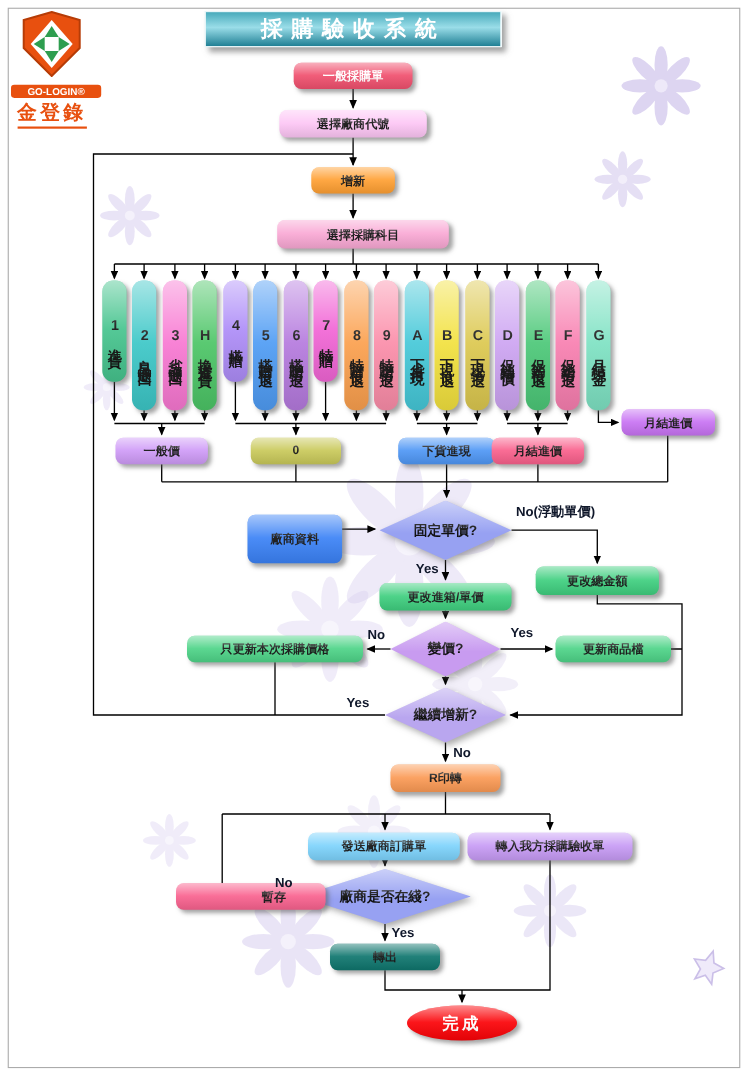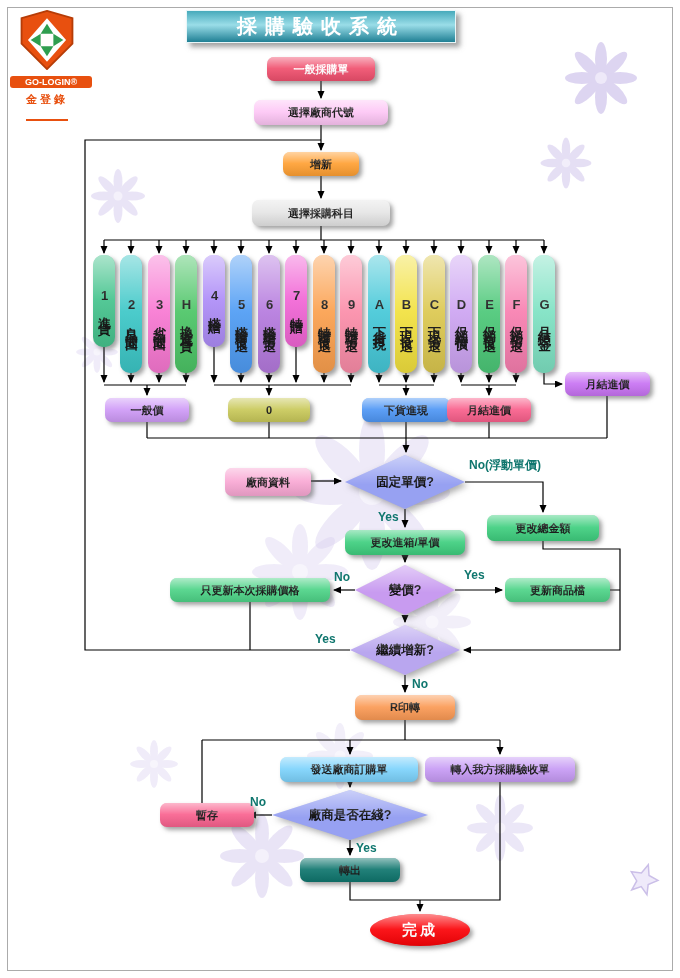--- a/index.html
+++ b/index.html
@@ -15,31 +15,31 @@
         background:linear-gradient(180deg,rgba(255,255,255,.55),rgba(255,255,255,.08) 48%,rgba(0,0,0,.10));}
   .node.white{color:#fff;}
   .vbox{writing-mode:vertical-rl;text-orientation:upright;font-size:13px;letter-spacing:4px;border-radius:10px;}
   .ellipse{border-radius:50%;font-size:15px;letter-spacing:3px;}
   .dwrap{position:absolute;z-index:3;filter:drop-shadow(3px 3px 3px rgba(90,90,90,.5));}
   .diamond{width:100%;height:100%;clip-path:polygon(50% 0,100% 50%,50% 100%,0 50%);
         display:flex;align-items:center;justify-content:center;font-weight:bold;font-size:12.5px;
         color:#111;position:relative;}
   .diamond::before{content:"";position:absolute;inset:0;
         background:linear-gradient(180deg,rgba(255,255,255,.5),rgba(255,255,255,0) 55%);}
-  .lbl{position:absolute;z-index:4;font-size:12px;font-weight:bold;color:#0f766e;white-space:nowrap;}
+  .lbl{position:absolute;z-index:4;font-size:12px;font-weight:bold;color:#0f172a;white-space:nowrap;}
   .banner{position:absolute;left:186px;top:10px;width:268px;height:31px;z-index:3;
         display:flex;align-items:center;justify-content:center;color:#fff;font-size:20px;
         font-weight:bold;letter-spacing:8px;
         background:linear-gradient(180deg,#47aabb,#9adde8 45%,#1f7f94);
         border:1px solid #e8f6f8;box-shadow:4px 4px 5px rgba(100,100,100,.6);}
   .logo{position:absolute;left:10px;top:10px;width:74px;z-index:3;text-align:center;}
   .logo .bar{margin:2px auto 1px;width:66px;background:#e8500f;color:#fff;font-size:9px;
         font-weight:bold;border-radius:3px;padding:1px 8px;}
-  .logo .zh{color:#e8500f;font-size:11px;font-weight:bold;letter-spacing:3px;
-        border-bottom:2px solid #e8500f;padding-bottom:12px;display:inline-block;}
+  .logo .zh{color:#e8500f;font-size:18px;font-weight:bold;letter-spacing:3px;
+        border-bottom:2px solid #e8500f;padding-bottom:1px;display:inline-block;}
 </style>
 </head>
 <body>
 
 <svg id="flowers" width="680" height="978">
   <defs>
     <g id="daisy">
       <g fill="#d5cbee">
         <ellipse rx="5" ry="14" cy="-16"></ellipse>
         <ellipse rx="5" ry="14" cy="-16" transform="rotate(45)"></ellipse>
@@ -156,21 +156,21 @@
   </svg>
   <div class="bar">GO-LOGIN®</div>
   <div><span class="zh">金登錄</span></div>
 </div>
 
 <div class="banner">採購驗收系統</div>
 
 <div class="node white" style="left: 267px; top: 57px; width: 108px; height: 24px; background-color: rgb(240, 80, 110);">一般採購單</div>
 <div class="node" style="left: 254px; top: 100px; width: 134px; height: 25px; background-color: rgb(253, 198, 245);">選擇廠商代號</div>
 <div class="node" style="left: 283px; top: 152px; width: 76px; height: 24px; background-color: rgb(255, 160, 51);">增新</div>
-<div class="node" style="left: 252px; top: 200px; width: 138px; height: 26px; background-color: #e5e5e5; font-family: Liberation Mono, monospace;">選擇採購科目</div>
+<div class="node" style="left: 252px; top: 200px; width: 156px; height: 26px; background-color: #f9a8d4; font-family: Liberation Mono, monospace;">選擇採購科目</div>
 
 <div class="node vbox" style="left: 93px; top: 255px; width: 22px; height: 92px; background-color: rgb(70, 196, 142);">1進貨</div>
 <div class="node vbox" style="left: 120px; top: 255px; width: 22px; height: 118px; background-color: rgb(60, 199, 199);">2良品退回</div>
 <div class="node vbox" style="left: 148px; top: 255px; width: 22px; height: 118px; background-color: rgb(248, 120, 210);">3劣品退回</div>
 <div class="node vbox" style="left: 175px; top: 255px; width: 22px; height: 118px; background-color: rgb(76, 197, 102);">H換貨進貨</div>
 <div class="node vbox" style="left: 203px; top: 255px; width: 22px; height: 92px; background-color: rgb(174, 141, 248);">4搭贈</div>
 <div class="node vbox" style="left: 230px; top: 255px; width: 22px; height: 118px; background-color: rgb(79, 156, 244);">5搭贈良退</div>
 <div class="node vbox" style="left: 258px; top: 255px; width: 22px; height: 118px; background-color: rgb(181, 122, 222);">6搭贈劣退</div>
 <div class="node vbox" style="left: 285px; top: 255px; width: 22px; height: 92px; background-color: rgb(242, 102, 214);">7特贈</div>
 <div class="node vbox" style="left: 313px; top: 255px; width: 22px; height: 118px; background-color: rgb(251, 160, 78);">8特贈良退</div>
@@ -182,21 +182,21 @@
 <div class="node vbox" style="left: 478px; top: 255px; width: 22px; height: 118px; background-color: rgb(76, 200, 120);">E促銷良退</div>
 <div class="node vbox" style="left: 505px; top: 255px; width: 22px; height: 118px; background-color: rgb(248, 127, 176);">F促銷劣退</div>
 <div class="node vbox" style="left: 533px; top: 255px; width: 22px; height: 118px; background-color: rgb(126, 226, 195);">G月結現金</div>
 
 <div class="node" style="left: 105px; top: 398px; width: 84px; height: 24px; background-color: rgb(207, 155, 247);">一般價</div>
 <div class="node" style="left: 228px; top: 398px; width: 82px; height: 24px; background-color: rgb(201, 201, 90);">0</div>
 <div class="node" style="left: 362px; top: 398px; width: 88px; height: 24px; background-color: rgb(79, 151, 245);">下貨進現</div>
 <div class="node" style="left: 447px; top: 398px; width: 84px; height: 24px; background-color: rgb(249, 96, 140);">月結進價</div>
 <div class="node" style="left: 565px; top: 372px; width: 85px; height: 24px; background-color: rgb(200, 115, 243);">月結進價</div>
 
-<div class="node" style="left: 225px; top: 468px; width: 86px; height: 28px; background-color: #f9a8d4; text-align: right;">廠商資料</div>
+<div class="node" style="left: 225px; top: 468px; width: 86px; height: 44px; background-color: #3b82f6; text-align: right;">廠商資料</div>
 <div class="dwrap" style="left:345px;top:455px;width:120px;height:54px">
   <div class="diamond" style="background-color: rgb(151, 161, 242);">固定單價?</div>
 </div>
 <div class="lbl" style="left:469px;top:457px">No(浮動單價)</div>
 <div class="lbl" style="left:378px;top:510px">Yes</div>
 
 <div class="node" style="left: 345px; top: 530px; width: 120px; height: 25px; background-color: rgb(63, 207, 127);">更改進箱/單價</div>
 <div class="node" style="left: 487px; top: 515px; width: 112px; height: 26px; background-color: rgb(63, 207, 127);">更改總金額</div>
 
 <div class="dwrap" style="left:355px;top:565px;width:100px;height:50px">
@@ -218,18 +218,18 @@
 
 <div class="node" style="left: 280px; top: 757px; width: 138px; height: 25px; background-color: #7dd3fc;">發送廠商訂購單</div>
 <div class="node" style="left: 425px; top: 757px; width: 150px; height: 25px; background-color: rgb(199, 155, 245);">轉入我方採購驗收單</div>
 
 <div class="dwrap" style="left:272px;top:790px;width:156px;height:50px">
   <div class="diamond" style="background-color: rgb(151, 161, 242);">廠商是否在綫?</div>
 </div>
 <div class="lbl" style="left:250px;top:795px">No</div>
 <div class="lbl" style="left:356px;top:841px">Yes</div>
 
-<div class="node" style="left: 160px; top: 803px; width: 94px; height: 24px; background-color: rgb(249, 98, 143);">暫存</div>
+<div class="node" style="left: 160px; top: 803px; width: 94px; height: 24px; background-color: rgb(249, 98, 143); padding-left: 42px;">暫存</div>
 <div class="node" style="left: 300px; top: 858px; width: 100px; height: 24px; background-color: #0f766e;">轉出</div>
 
 <div class="node ellipse white" style="left: 370px; top: 914px; width: 100px; height: 32px; background-color: rgb(251, 2, 7); text-align: right;">完成</div>
 
 <div class="page-border"></div>
 
 </body></html>

